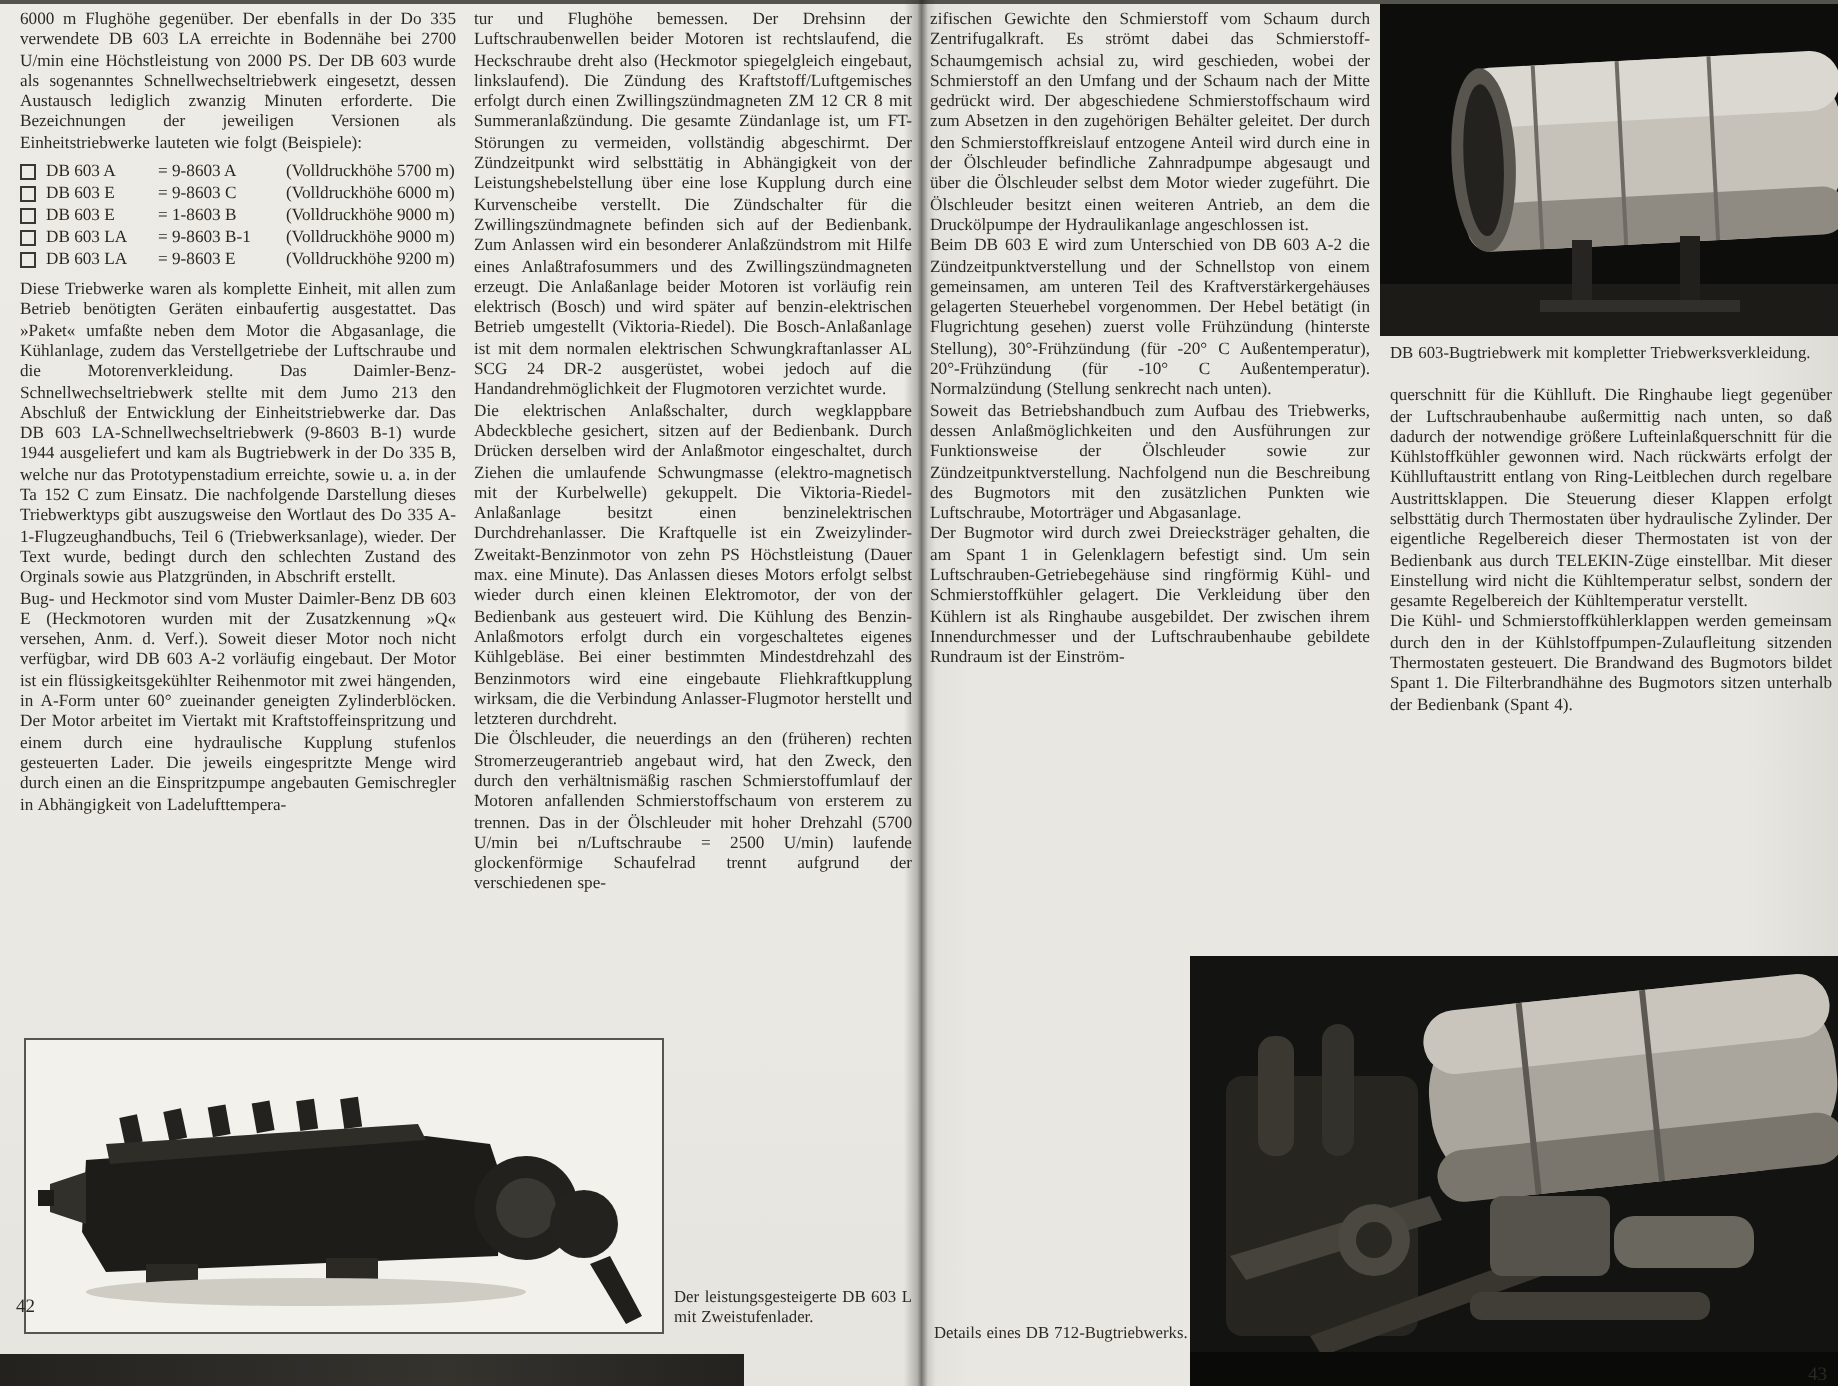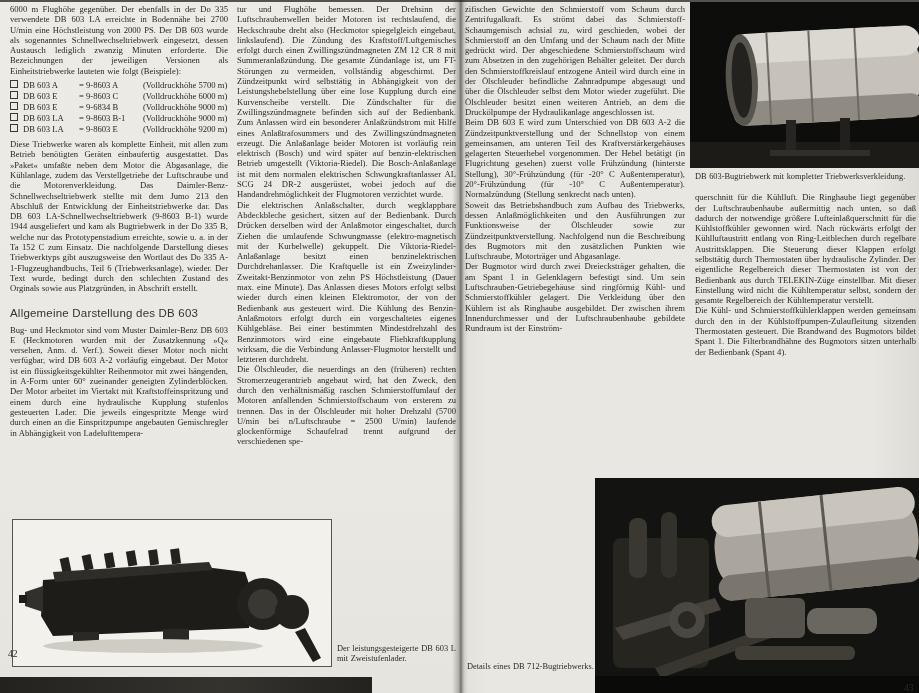--- a/index.html
+++ b/index.html
@@ -18,21 +18,21 @@
   .gutter{position:absolute;left:452px;top:0;width:16px;height:693px;
     background:linear-gradient(90deg,rgba(0,0,0,0) 0%,rgba(40,38,34,0.28) 42%,rgba(30,28,25,0.55) 55%,rgba(0,0,0,0.10) 75%,rgba(0,0,0,0) 100%);}
   .col{position:absolute;text-align:justify;}
   .b{font-size:8.6px;line-height:10.3px;margin:0;text-align:justify;
      word-spacing:0.4px;color:#2b2a22;}
   .b + .b{margin-top:0;}
   .gap-top{margin-top:10px;}
   h2.sect{font-family:"Liberation Sans", sans-serif;font-weight:400;
      font-size:11.5px;color:#34332c;margin:13px 0 6px 0;letter-spacing:0.2px;}
   .speclist{margin:4px 0 4px 0;}
-  .spec-row{display:flex;font-size:8.6px;line-height:11px;white-space:nowrap;}
+  .spec-row{display:flex;align-items:center;font-size:8.6px;line-height:11px;white-space:nowrap;}
   .cb{display:inline-block;width:6px;height:6px;border:1px solid #3a3931;margin-right:5px;flex:0 0 auto;background:transparent;}
   .spec-model{width:56px;flex:0 0 auto;}
   .spec-code{width:64px;flex:0 0 auto;}
   .spec-note{flex:1 1 auto;}
   .caption{font-size:8.4px;line-height:10.2px;color:#2b2a22;text-align:justify;word-spacing:0.4px;}
   .pagenum{position:absolute;font-size:9.5px;color:#2b2a22;}
   .photo{position:absolute;}
   .photo svg{display:block;}
   .framed{border:1px solid #57554f;background:#f3f2ed;}
 </style>
@@ -56,39 +56,38 @@
       </div>
       <div class="spec-row">
         <span class="cb"></span>
         <span class="spec-model">DB 603 E</span>
         <span class="spec-code">= 9-8603 C</span>
         <span class="spec-note">(Volldruckhöhe 6000 m)</span>
       </div>
       <div class="spec-row">
         <span class="cb"></span>
         <span class="spec-model">DB 603 E</span>
-        <span class="spec-code">= 9-6834 B</span>
+        <span class="spec-code">= 1-8603 B</span>
         <span class="spec-note">(Volldruckhöhe 9000 m)</span>
       </div>
       <div class="spec-row">
         <span class="cb"></span>
         <span class="spec-model">DB 603 LA</span>
         <span class="spec-code">= 9-8603 B-1</span>
         <span class="spec-note">(Volldruckhöhe 9000 m)</span>
       </div>
       <div class="spec-row">
         <span class="cb"></span>
         <span class="spec-model">DB 603 LA</span>
         <span class="spec-code">= 9-8603 E</span>
         <span class="spec-note">(Volldruckhöhe 9200 m)</span>
       </div>
     </div>
 
     <p class="b">Diese Triebwerke waren als komplette Einheit, mit allen zum Betrieb benötigten Geräten einbaufertig ausgestattet. Das »Paket« umfaßte neben dem Motor die Abgasanlage, die Kühlanlage, zudem das Verstellgetriebe der Luftschraube und die Motorenverkleidung. Das Daimler-Benz-Schnellwechseltriebwerk stellte mit dem Jumo 213 den Abschluß der Entwicklung der Einheitstriebwerke dar. Das DB 603 LA-Schnellwechseltriebwerk (9-8603 B-1) wurde 1944 ausgeliefert und kam als Bugtriebwerk in der Do 335 B, welche nur das Prototypenstadium erreichte, sowie u. a. in der Ta 152 C zum Einsatz. Die nachfolgende Darstellung dieses Triebwerktyps gibt auszugsweise den Wortlaut des Do 335 A-1-Flugzeughandbuchs, Teil 6 (Triebwerksanlage), wieder. Der Text wurde, bedingt durch den schlechten Zustand des Orginals sowie aus Platzgründen, in Abschrift erstellt.</p>
-    <h2 class="sect">Allgemeine Darstellung des DB 603</h2>
     <p class="b">Bug- und Heckmotor sind vom Muster Daimler-Benz DB 603 E (Heckmotoren wurden mit der Zusatzkennung »Q« versehen, Anm. d. Verf.). Soweit dieser Motor noch nicht verfügbar, wird DB 603 A-2 vorläufig eingebaut. Der Motor ist ein flüssigkeitsgekühlter Reihenmotor mit zwei hängenden, in A-Form unter 60° zueinander geneigten Zylinderblöcken. Der Motor arbeitet im Viertakt mit Kraftstoffeinspritzung und einem durch eine hydraulische Kupplung stufenlos gesteuerten Lader. Die jeweils eingespritzte Menge wird durch einen an die Einspritzpumpe angebauten Gemischregler in Abhängigkeit von Ladelufttempera-</p>
   </div>
 
   <div class="col" style="left:237px;top:4px;width:219px;">
     <p class="b">tur und Flughöhe bemessen. Der Drehsinn der Luftschraubenwellen beider Motoren ist rechtslaufend, die Heckschraube dreht also (Heckmotor spiegelgleich eingebaut, linkslaufend). Die Zündung des Kraftstoff/Luftgemisches erfolgt durch einen Zwillingszündmagneten ZM 12 CR 8 mit Summeranlaßzündung. Die gesamte Zündanlage ist, um FT-Störungen zu vermeiden, vollständig abgeschirmt. Der Zündzeitpunkt wird selbsttätig in Abhängigkeit von der Leistungshebelstellung über eine lose Kupplung durch eine Kurvenscheibe verstellt. Die Zündschalter für die Zwillingszündmagnete befinden sich auf der Bedienbank. Zum Anlassen wird ein besonderer Anlaßzündstrom mit Hilfe eines Anlaßtrafosummers und des Zwillingszündmagneten erzeugt. Die Anlaßanlage beider Motoren ist vorläufig rein elektrisch (Bosch) und wird später auf benzin-elektrischen Betrieb umgestellt (Viktoria-Riedel). Die Bosch-Anlaßanlage ist mit dem normalen elektrischen Schwungkraftanlasser AL SCG 24 DR-2 ausgerüstet, wobei jedoch auf die Handandrehmöglichkeit der Flugmotoren verzichtet wurde.</p>
     <p class="b">Die elektrischen Anlaßschalter, durch wegklappbare Abdeckbleche gesichert, sitzen auf der Bedienbank. Durch Drücken derselben wird der Anlaßmotor eingeschaltet, durch Ziehen die umlaufende Schwungmasse (elektro-magnetisch mit der Kurbelwelle) gekuppelt. Die Viktoria-Riedel-Anlaßanlage besitzt einen benzinelektrischen Durchdrehanlasser. Die Kraftquelle ist ein Zweizylinder-Zweitakt-Benzinmotor von zehn PS Höchstleistung (Dauer max. eine Minute). Das Anlassen dieses Motors erfolgt selbst wieder durch einen kleinen Elektromotor, der von der Bedienbank aus gesteuert wird. Die Kühlung des Benzin-Anlaßmotors erfolgt durch ein vorgeschaltetes eigenes Kühlgebläse. Bei einer bestimmten Mindestdrehzahl des Benzinmotors wird eine eingebaute Fliehkraftkupplung wirksam, die die Verbindung Anlasser-Flugmotor herstellt und letzteren durchdreht.</p>
     <p class="b">Die Ölschleuder, die neuerdings an den (früheren) rechten Stromerzeugerantrieb angebaut wird, hat den Zweck, den durch den verhältnismäßig raschen Schmierstoffumlauf der Motoren anfallenden Schmierstoffschaum von ersterem zu trennen. Das in der Ölschleuder mit hoher Drehzahl (5700 U/min bei n/Luftschraube = 2500 U/min) laufende glockenförmige Schaufelrad trennt aufgrund der verschiedenen spe-</p>
   </div>
 
   <div class="photo framed" style="left:12px;top:519px;width:318px;height:146px;">

